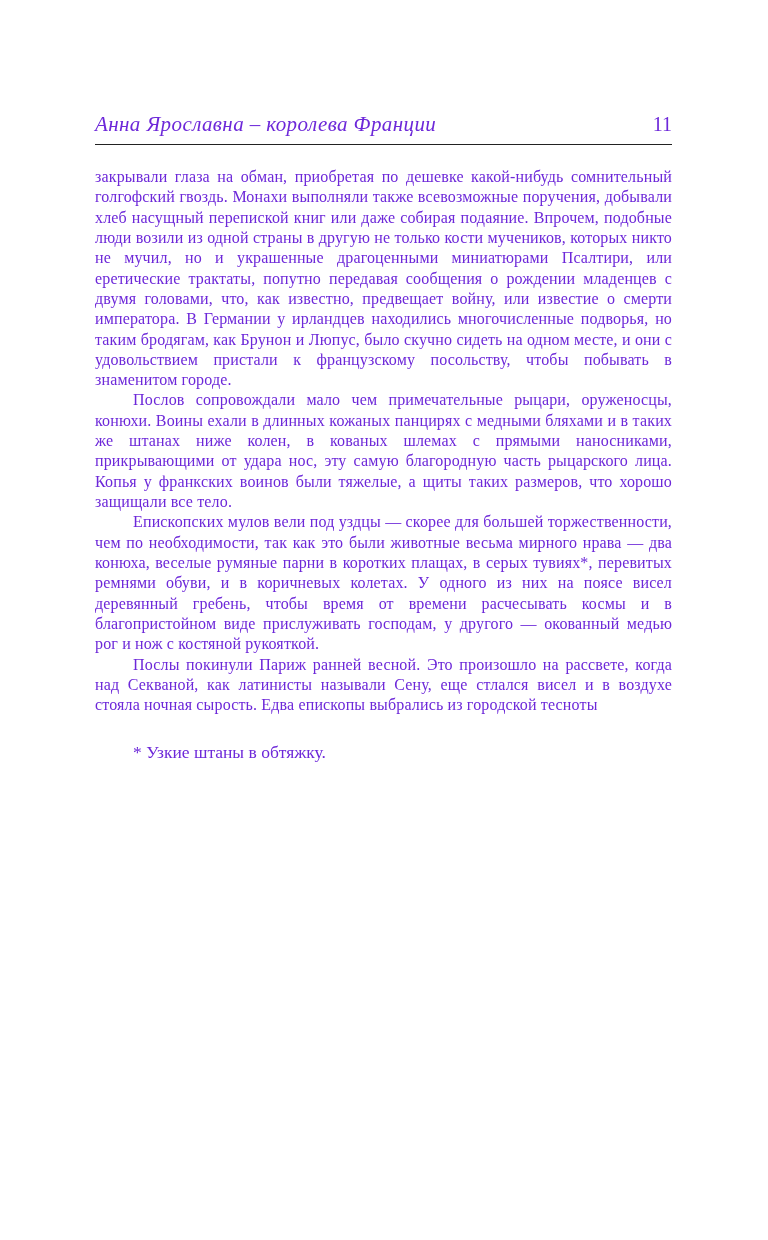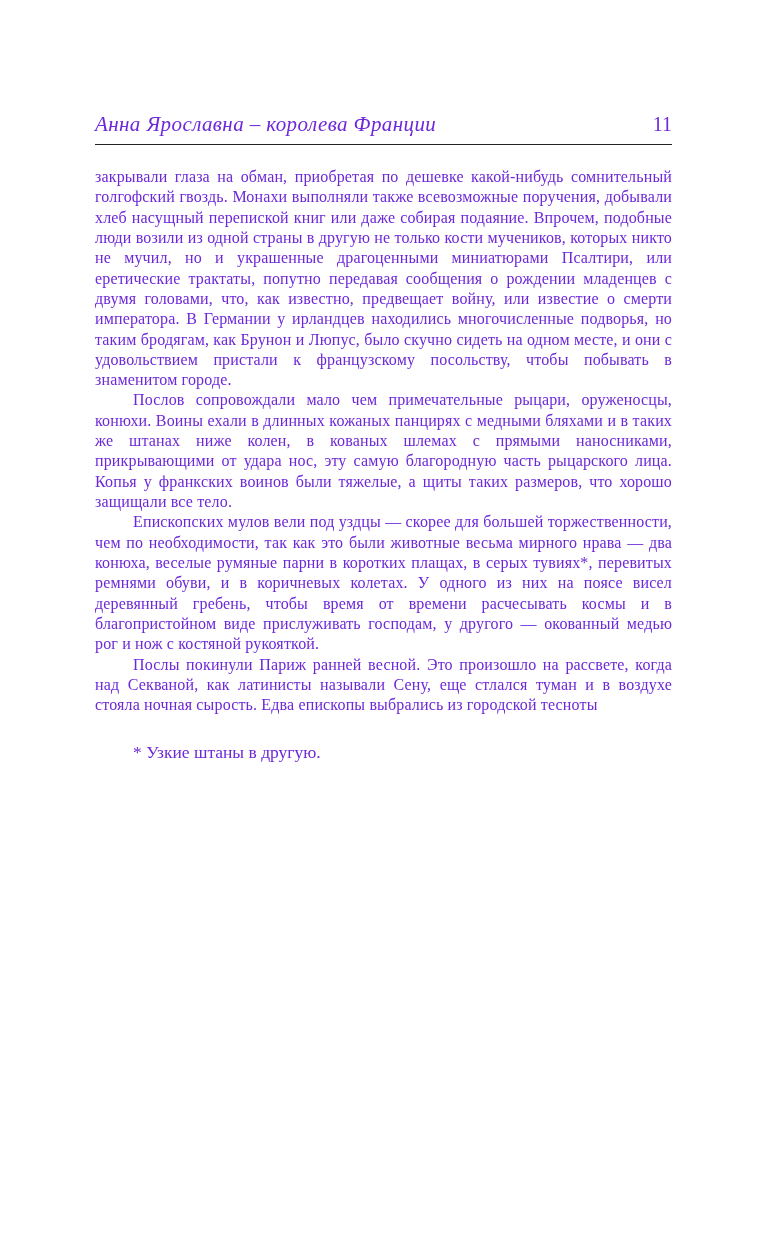--- a/index.html
+++ b/index.html
@@ -64,18 +64,18 @@
 
   <div class="running-header">
     <span class="header-title">Анна Ярославна  –  королева Франции</span>
     <span class="page-number">11</span>
   </div>
 
   <div class="body-text">
     <p class="no-indent">закрывали глаза на обман, приобретая по дешевке какой-нибудь сомнительный голгофский гвоздь. Монахи выполняли также всевозможные поручения, добывали хлеб насущный перепиской книг или даже собирая подаяние. Впрочем, подобные люди возили из одной страны в другую не только кости мучеников, которых никто не мучил, но и украшенные драгоценными миниатюрами Псалтири, или еретические трактаты, попутно передавая сообщения о рождении младенцев с двумя головами, что, как известно, предвещает войну, или известие о смерти императора. В Германии у ирландцев находились многочисленные подворья, но таким бродягам, как Брунон и Люпус, было скучно сидеть на одном месте, и они с удовольствием пристали к французскому посольству, чтобы побывать в знаменитом городе.</p>
     <p class="indent">Послов сопровождали мало чем примечательные рыцари, оруженосцы, конюхи. Воины ехали в длинных кожаных панцирях с медными бляхами и в таких же штанах ниже колен, в кованых шлемах с прямыми наносниками, прикрывающими от удара нос, эту самую благородную часть рыцарского лица. Копья у франкских воинов были тяжелые, а щиты таких размеров, что хорошо защищали все тело.</p>
     <p class="indent">Епископских мулов вели под уздцы — скорее для большей торжественности, чем по необходимости, так как это были животные весьма мирного нрава — два конюха, веселые румяные парни в коротких плащах, в серых тувиях*, перевитых ремнями обуви, и в коричневых колетах. У одного из них на поясе висел деревянный гребень, чтобы время от времени расчесывать космы и в благопристойном виде прислуживать господам, у другого — окованный медью рог и нож с костяной рукояткой.</p>
-    <p class="indent">Послы покинули Париж ранней весной. Это произошло на рассвете, когда над Секваной, как латинисты называли Сену, еще стлался туман и в воздухе стояла ночная сырость. Едва епископы выбрались из городской тесноты</p>
+    <p class="indent">Послы покинули Париж ранней весной. Это произошло на рассвете, когда над Секваной, как латинисты называли Сену, еще стлался висел и в воздухе стояла ночная сырость. Едва епископы выбрались из городской тесноты</p>
   </div>
 
-  <div class="footnote">* Узкие штаны в другую.</div>
+  <div class="footnote">* Узкие штаны в обтяжку.</div>
 
 </div>
 
 </body></html>

